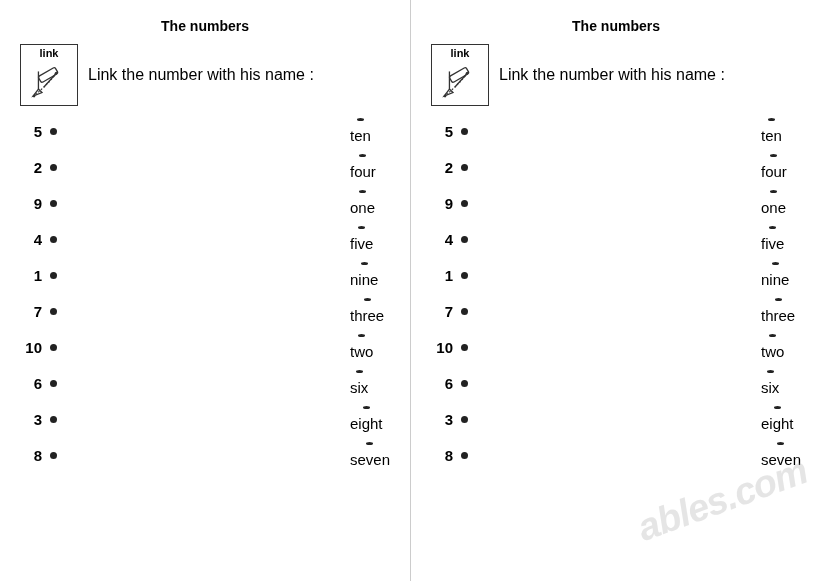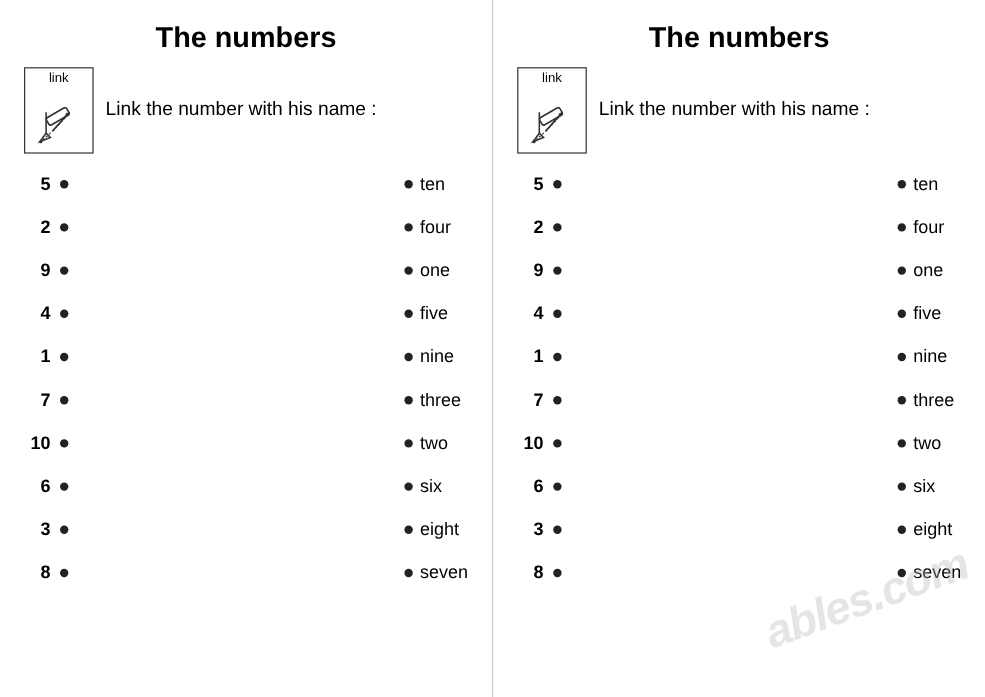--- a/index.html
+++ b/index.html
@@ -24,21 +24,21 @@
       padding: 18px 20px 10px 20px;
       border-right: 1px solid #ccc;
       position: relative;
     }
     .panel:last-child {
       border-right: none;
     }
 
     .panel-title {
       text-align: center;
-      font-size: 24px;
+      font-size: 14px;
       font-weight: bold;
       margin-bottom: 10px;
       font-family: 'Comic Sans MS', cursive, sans-serif;
     }
 
     .instruction-row {
       display: flex;
       align-items: center;
       margin-bottom: 12px;
       gap: 10px;
@@ -48,23 +48,23 @@
       border: 1.5px solid #333;
       padding: 2px 6px 6px 6px;
       display: inline-flex;
       flex-direction: column;
       align-items: center;
       min-width: 52px;
     }
 
     .link-label {
       font-size: 11px;
-      font-weight: normal;
+      font-weight: bold;
       font-family: Arial, sans-serif;
-      margin-bottom: 16px;
+      margin-bottom: 6px;
     }
 
     .pencil-icon {
       width: 44px;
       height: 34px;
     }
 
     .instruction-text {
       font-size: 16px;
       font-family: 'Comic Sans MS', cursive, sans-serif;
@@ -112,20 +112,21 @@
       flex-direction: column;
       gap: 10px;
       align-items: flex-start;
     }
 
     .right-item {
       display: flex;
       align-items: center;
       gap: 6px;
       height: 26px;
+      flex-direction: column;
     }
 
     .word-label {
       font-size: 15px;
       font-family: 'Comic Sans MS', cursive, sans-serif;
     }
 
     .watermark {
       position: absolute;
       bottom: 60px;

